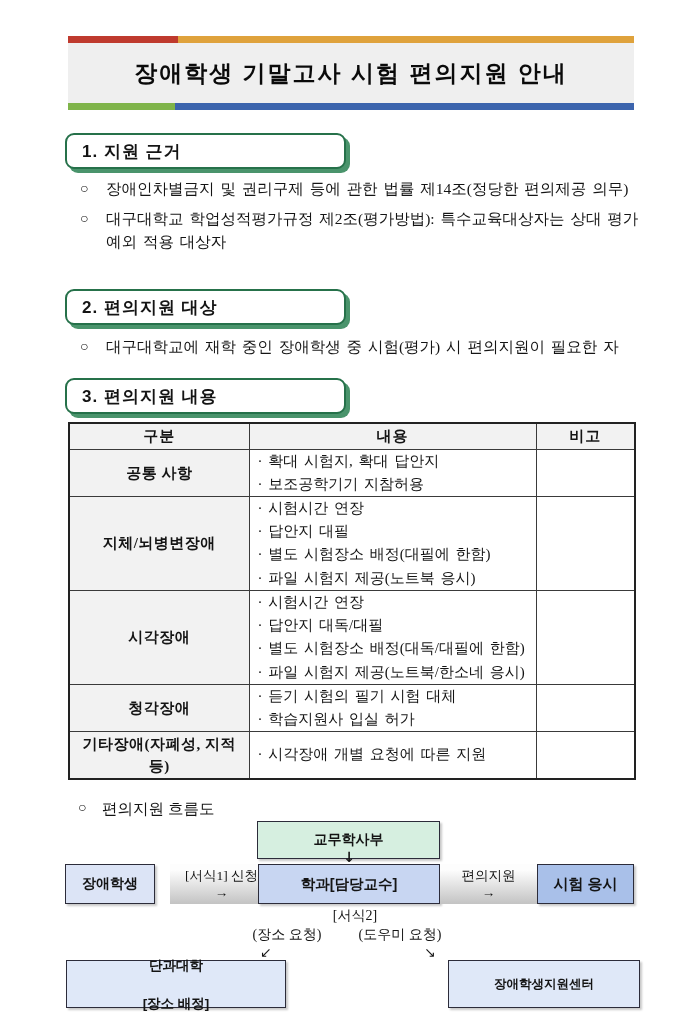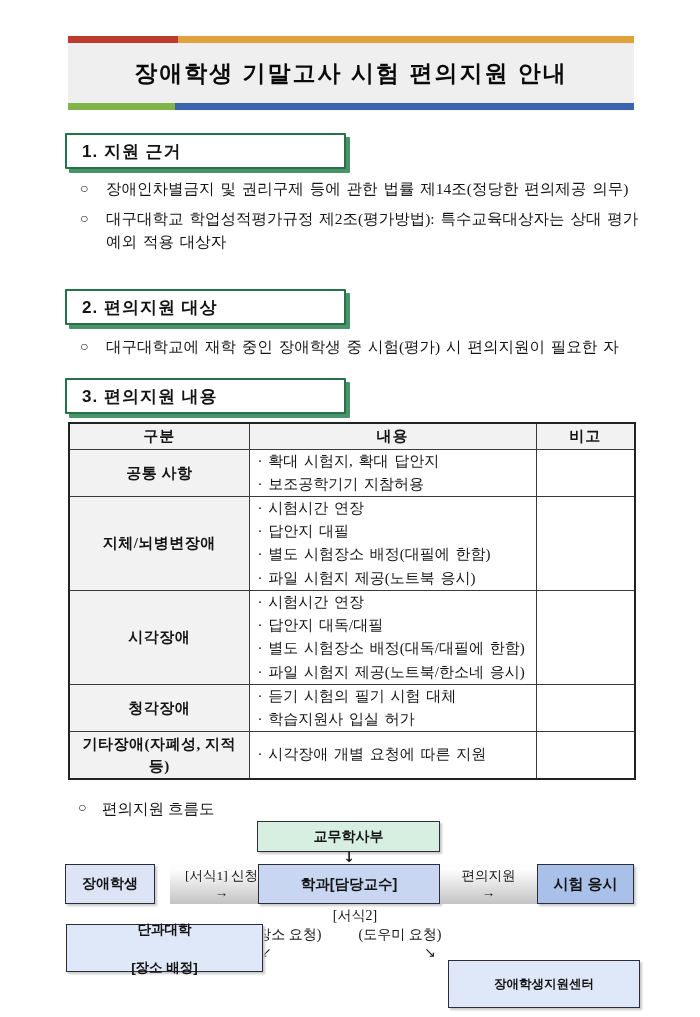--- a/index.html
+++ b/index.html
@@ -20,21 +20,21 @@
     height:60px; background:#efefef; display:flex; align-items:center; justify-content:center;
   }
   .banner-title {
     font-family:"Liberation Sans","DejaVu Sans",sans-serif;
     font-weight:bold; font-size:23px; letter-spacing:2px; color:#0a0a0a;
   }
 
   
   .sec-header {
     position:absolute; left:65px; width:281px; height:36px; box-sizing:border-box;
-    background:#ffffff; border:2px solid #26714a; border-radius:1px;
+    background:#ffffff; border:2px solid #26714a; border-radius:9px;
     box-shadow:4px 4px 0 #4a946c;
     display:flex; align-items:center; padding-left:15px;
     font-family:"Liberation Sans","DejaVu Sans",sans-serif;
     font-weight:bold; font-size:17px; letter-spacing:1px;
   }
   .sec1 { top:133px; } .sec2 { top:289px; } .sec3 { top:378px; }
 
   
   .bullets { position:absolute; left:80px; width:564px; font-size:15.5px; line-height:23px; word-spacing:2px; }
   .b1 { top:177px; } .b2 { top:335px; }
@@ -65,21 +65,21 @@
   .flow-label { position:absolute; left:78px; top:799px; font-size:15.5px;
     position:absolute; padding-left:24px; }
   .flow-label::before { content:"○"; position:absolute; left:0; top:1px; font-size:14px; }
 
   .fbox {
     position:absolute; box-sizing:border-box; border:1px solid #2c2c3a;
     display:flex; flex-direction:column; align-items:center; justify-content:center;
     font-family:"Liberation Sans","DejaVu Sans",sans-serif; font-weight:bold;
     box-shadow:2px 2px 2px #c9c9c9;
   }
-  .box-dept-top { left:257px; top:821px; width:183px; height:31px; background:#d6efe0; font-size:14px; }
+  .box-dept-top { left:257px; top:821px; width:183px; height:38px; background:#d6efe0; font-size:14px; }
   .down-arrow { position:absolute; left:341px; top:849px; width:16px; text-align:center;
     font-weight:bold; font-size:14px; font-family:"DejaVu Sans",sans-serif; }
 
   .box-student { left:65px;  top:864px; width:90px;  height:40px; background:#dce4f6; font-size:14px; }
   .box-dept    { left:258px; top:864px; width:182px; height:40px; background:#c8d6f2; font-size:14.5px; }
   .box-exam    { left:537px; top:864px; width:97px;  height:40px; background:#a9c0e9; font-size:15px; }
 
   .conn {
     position:absolute; top:864px; height:40px;
     background:linear-gradient(to bottom, #fdfdfd 15%, #c3c3c3 100%);
@@ -89,21 +89,21 @@
   .conn1 { left:155px; width:103px;margin-left:15px; }
   .conn2 { left:440px; width:97px; }
 
   .form2 { position:absolute; left:264px; top:907px; width:182px; text-align:center; font-size:14px; }
   .req   { position:absolute; top:926px; font-size:14px; }
   .place-req  { left:237px; width:100px; text-align:center; }
   .helper-req { left:347px; width:106px; text-align:center; }
   .diag { position:absolute; top:944px; font-size:14px; font-family:"DejaVu Sans",sans-serif; }
   .arrow-sw { left:260px; } .arrow-se { left:424px; }
 
-  .box-college { left:66px;  top:924px; width:197px; height:48px; background:#dfe8f8;
+  .box-college { left:66px;  top:960px; width:220px; height:48px; background:#dfe8f8;
                  font-size:13.5px; line-height:19px;gap:19px; }
   .box-center  { left:448px; top:960px; width:192px; height:48px; background:#dfe8f8;
                  font-size:12.5px; line-height:19px; white-space:nowrap; }
 </style>
 </head>
 <body>
 
 <div class="page">
 
   <div class="banner">

